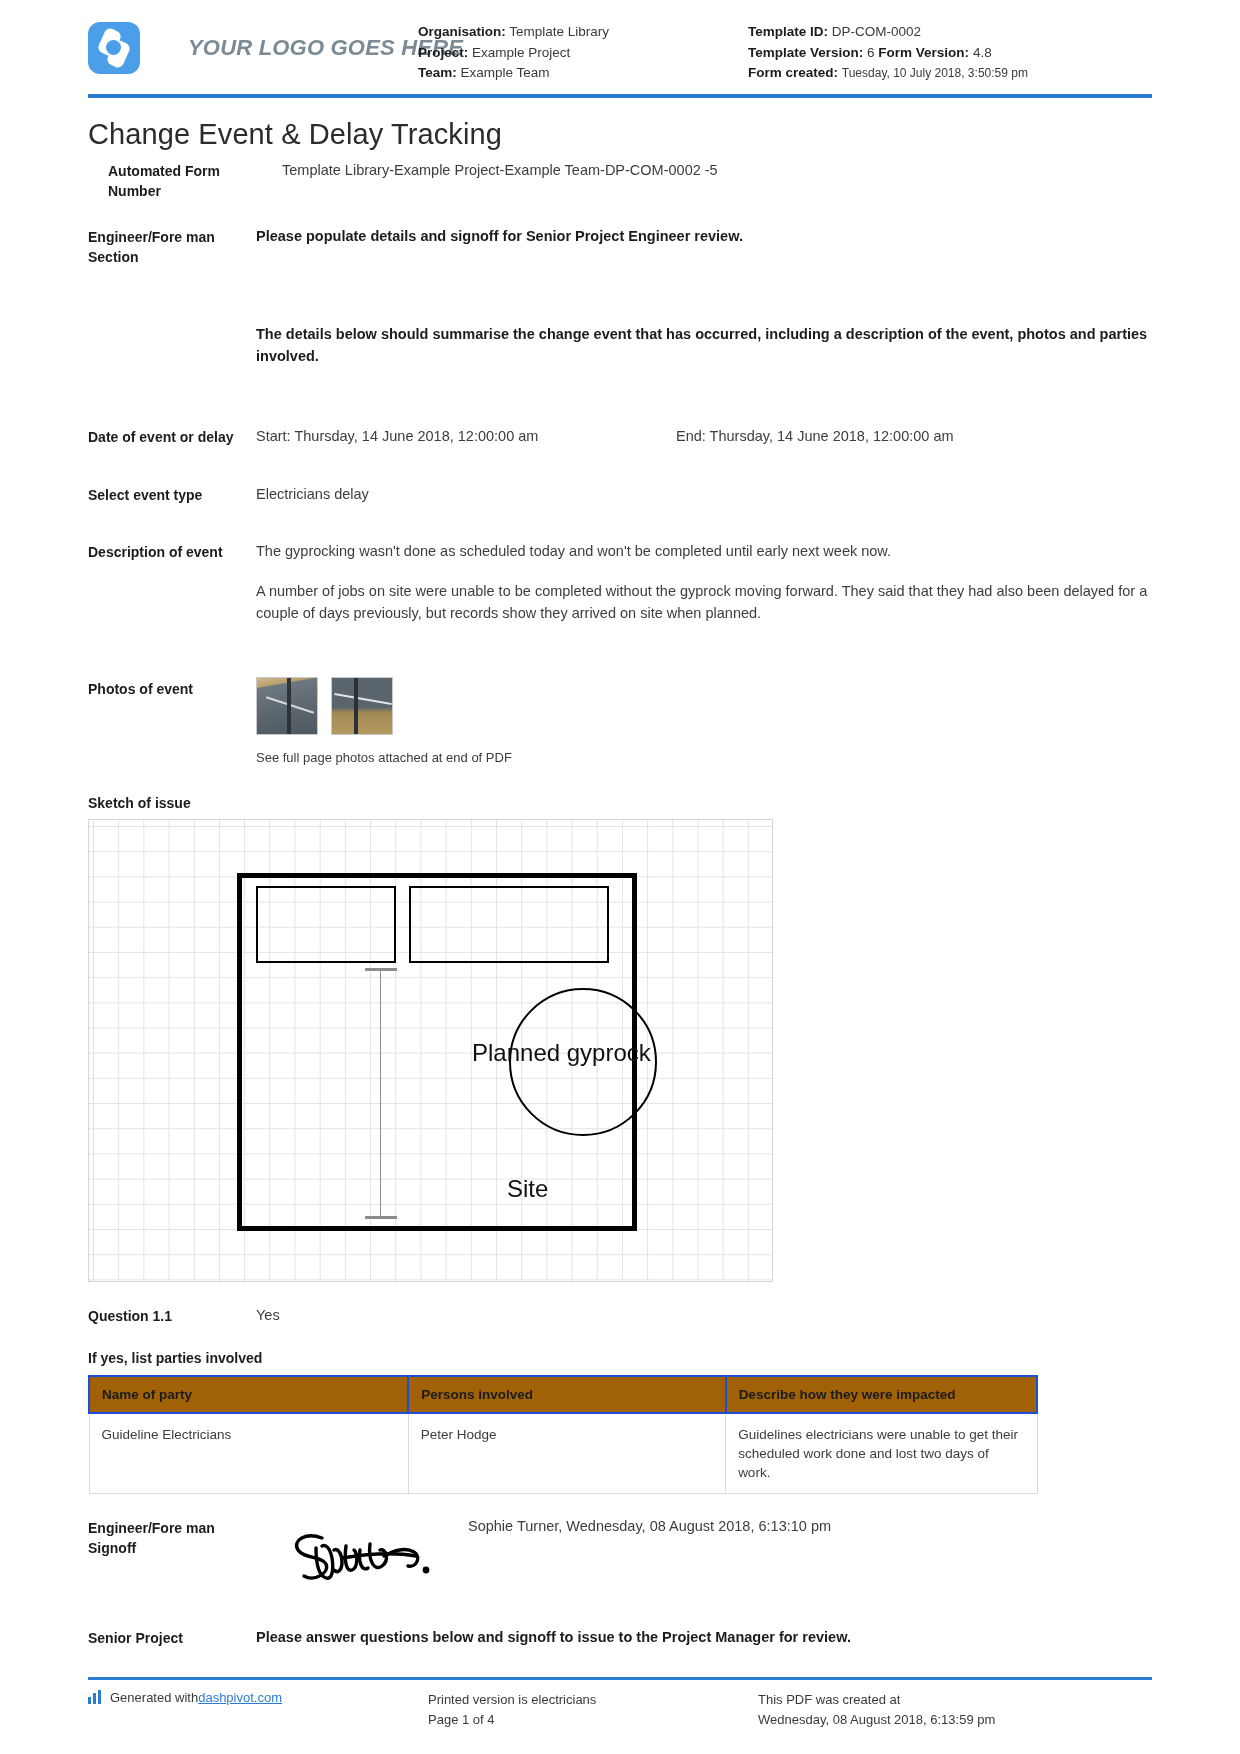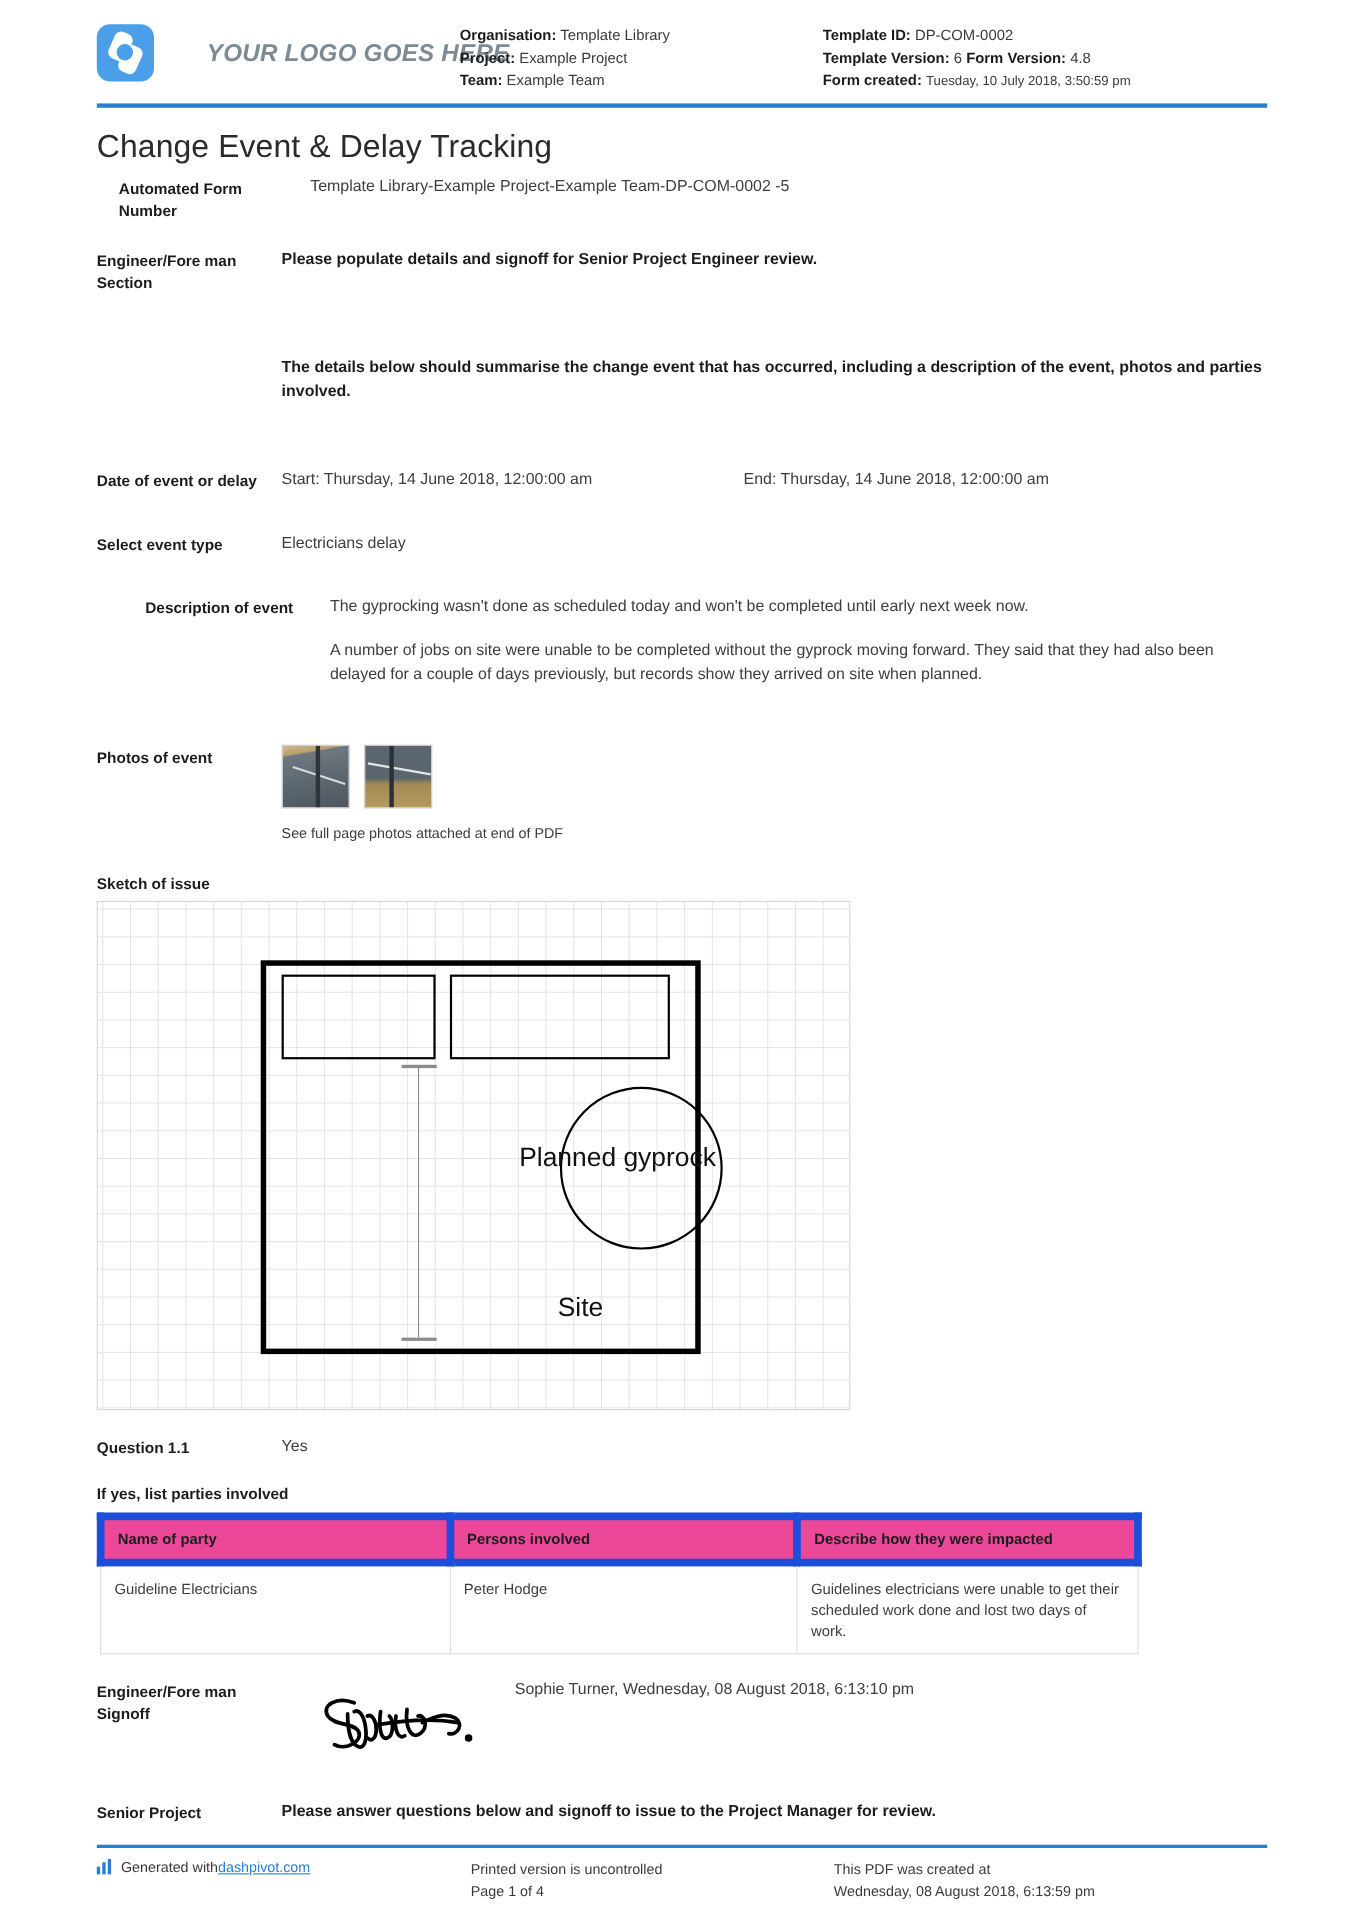--- a/index.html
+++ b/index.html
@@ -71,21 +71,21 @@
   .val .two-col { display: flex; }
   .val .two-col .c1 { flex: 0 0 420px; }
   .val .two-col .c2 { flex: 1 1 auto; }
 
   .r-formnum { margin-top: 2px; margin-left: 20px; }
   .r-formnum .val { padding-left: 6px; }
   .r-section { margin-top: 24px; }
   .r-summary { margin-top: 56px; }
   .r-dates { margin-top: 58px; }
   .r-type { margin-top: 36px; }
-  .r-desc { margin-top: 35px; margin-left: 44px; }
+  .r-desc { margin-top: 35px; }
   .desc-p2 { margin-top: 18px; }
 
   
   .r-photos { margin-top: 53px; }
   .photo-strip { display: flex; gap: 13px; }
   .photo {
     width: 62px; height: 58px; border: 1px solid #c9c9c9; position: relative; overflow: hidden;
   }
   .photo.p1 { background: linear-gradient(170deg,#cdb98c 0%,#b9a06b 14%,#6e7880 16%,#5d6770 55%,#4e5860 100%); }
   .photo.p1::after {
@@ -146,21 +146,21 @@
   .q-text { flex: 0 0 420px; font-size: 14.5px; color: #3d3d3d; }
   .q-ans { font-size: 14.5px; color: #3d3d3d; }
   .subhead { font-size: 14px; font-weight: bold; color: #1c1c1c; margin-top: 24px; }
 
   
   table.parties {
     width: 950px; border-collapse: collapse; margin-top: 9px;
     font-size: 13.5px;
   }
   table.parties th {
-    background: #ec4899; border: 7px solid #1d4ed8; text-align: left;
+    background: #a16207; border: 2px solid #1d4ed8; text-align: left;
     padding: 10px 12px; font-weight: bold; color: #1c1c1c; font-size: 13.5px;
   }
   table.parties td {
     border: 1px solid #dcdcdc; padding: 11px 12px; color: #3d3d3d;
     vertical-align: top; line-height: 19px; height: 54px;
   }
   .col1 { width: 320px; } .col2 { width: 318px; } .col3 { width: 312px; }
 
   
   .r-sign { margin-top: 22px; align-items: flex-start; }
@@ -356,21 +356,21 @@
       <div class="f-left">
         <span class="bars">
             <i></i>
             <i></i>
             <i></i>
           </span>
         <span>Generated with </span>
         <a class="f-link" href="#">dashpivot.com</a>
       </div>
       <div class="f-mid">
-        <div>Printed version is uncontrolled</div>
+        <div>Printed version is electricians</div>
         <div>Page 1 of 4</div>
       </div>
       <div class="f-right">
         <div>This PDF was created at</div>
         <div>Wednesday, 08 August 2018, 6:13:59 pm</div>
       </div>
     </div>
   </div>
 
 </div>

